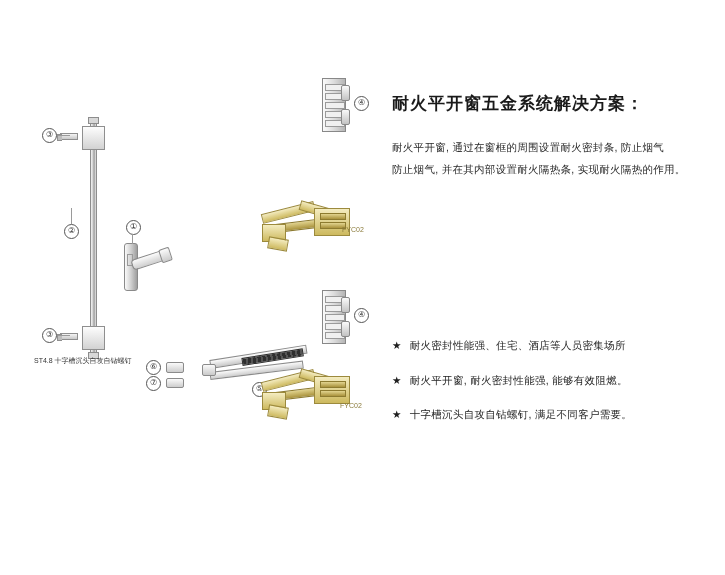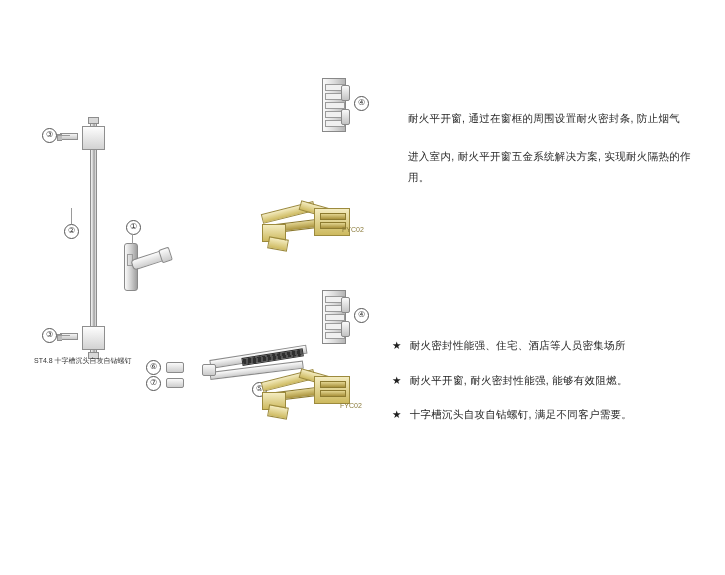--- a/index.html
+++ b/index.html
@@ -129,21 +129,21 @@
   .lead{position:absolute;background:#9a9a9a;height:1px;}
   .leadv{position:absolute;background:#9a9a9a;width:1px;}
 
   
   .right{position:absolute;left:392px;top:92px;width:316px;}
   .headline{
     font-size:17px;font-weight:bold;color:#1a1a1a;letter-spacing:1px;
     margin:0 0 22px 0;
   }
   .para{
-    font-size:10.5px;color:#2b2b2b;line-height:2.05;margin:16px;
+    font-size:10.5px;color:#2b2b2b;line-height:2.05;margin:0;
     letter-spacing:.3px;
   }
   .bullets{position:absolute;left:392px;top:340px;width:316px;}
   .bullet{
     font-size:10.5px;color:#1f1f1f;line-height:1;margin-bottom:24px;
     display:flex;align-items:flex-start;letter-spacing:.3px;
   }
   .star{margin-right:8px;font-size:10.5px;color:#1f1f1f;line-height:1;}
 </style>
 </head>
@@ -232,22 +232,23 @@
       <div class="gold-dark" style="left:306px;top:343px;width:24px;height:5px;"></div>
       <div class="gold-dark" style="left:306px;top:352px;width:24px;height:5px;"></div>
       <div class="gold" style="left:248px;top:354px;width:22px;height:16px;"></div>
       <div class="gold" style="left:254px;top:368px;width:18px;height:10px;transform:rotate(10deg);"></div>
       <div class="label-small" style="left:326px;top:364px;">FYC02</div>
     </div>
 
   </div>
 
   <div class="right">
+    <h1 class="headline">耐火平开窗五金系统解决方案：</h1>
     <p class="para">耐火平开窗, 通过在窗框的周围设置耐火密封条, 防止烟气</p>
-    <p class="para">进入室内, 耐火平开窗五金系统解决方案, 实现耐火隔热的作用。</p>
+    <p class="para">防止烟气, 并在其内部设置耐火隔热条, 实现耐火隔热的作用。</p>
   </div>
 
   <div class="bullets">
     <div class="bullet">
       <span class="star">★</span>
       <span>耐火密封性能强、住宅、酒店等人员密集场所</span>
     </div>
     <div class="bullet">
       <span class="star">★</span>
       <span>耐火平开窗, 耐火密封性能强, 能够有效阻燃。</span>

